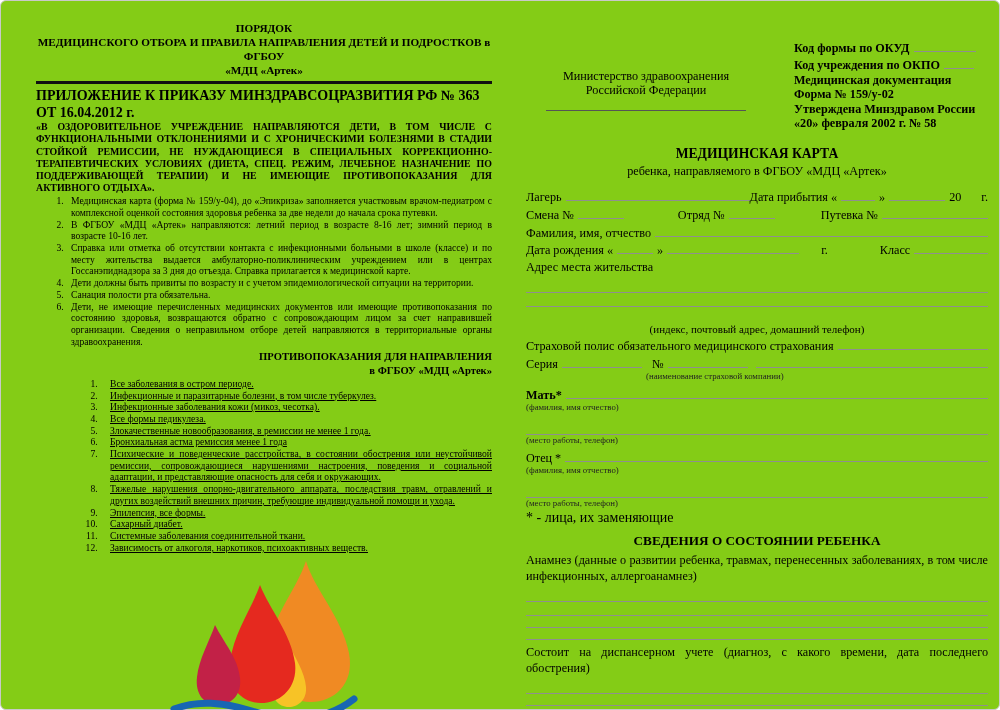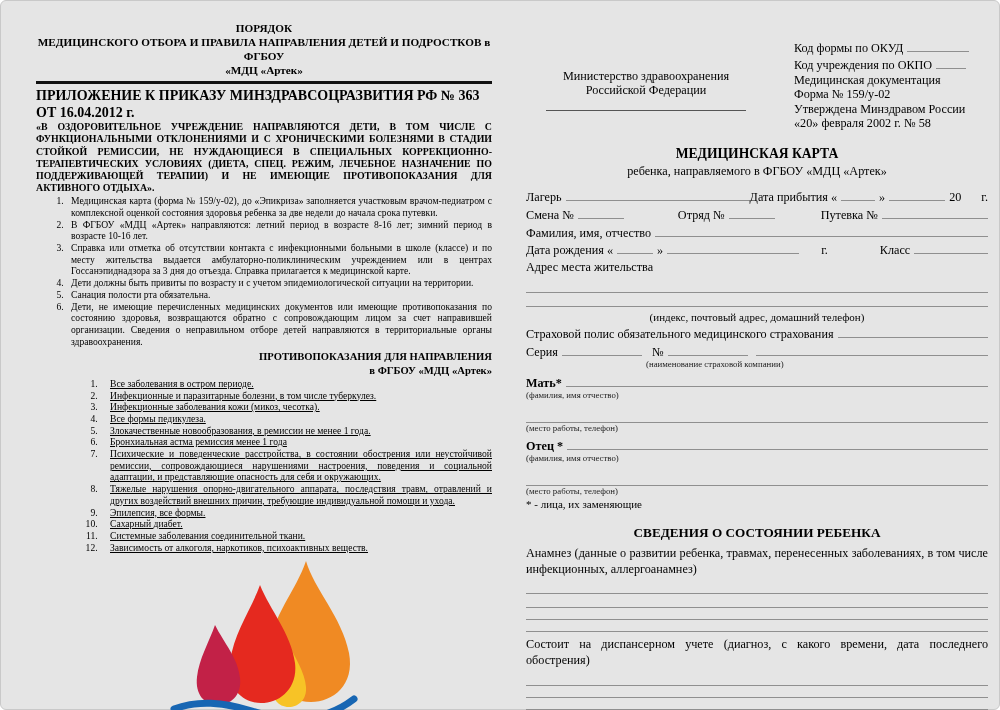--- a/index.html
+++ b/index.html
@@ -5,21 +5,21 @@
   html,body { margin:0; padding:0; }
   body {
     width:1000px; height:710px; position:relative;
     background:#fff; color:#000;
     font-family:"Liberation Serif", serif;
     overflow:hidden;
   }
   .sheet {
     position:absolute; inset:0;
     border:1px solid #c9c9c9; border-radius:6px;
-    background:#e5e5e5; box-sizing:border-box;
+    background:#84cc16; box-sizing:border-box;
   }
 
   
   .page-left {
     position:absolute; left:35px; top:20px; width:456px;
     font-size:9.6px; line-height:1.22;
   }
   .lp-title { text-align:center; font-weight:bold; font-size:11.2px; line-height:1.25; }
   .thick-rule { height:3px; background:#111; margin:4px 0 3px 0; }
   .appendix-head { font-weight:bold; font-size:14px; }
@@ -37,55 +37,55 @@
   }
 
   
   .page-right {
     position:absolute; left:525px; top:36px; width:462px;
     font-size:12.2px; line-height:1.18;
   }
   .rp-header { display:flex; }
   .rp-ministry { width:240px; text-align:center; padding-top:32px; }
   .rp-ministry .uline { border-bottom:1px solid #555; width:200px; margin:11px auto 1px auto; height:1px; }
-  .rp-codes { flex:1; padding-left:28px; }
+  .rp-codes { flex:1; padding-left:28px;font-weight:bold; }
   .rp-codes .docblock { }
   .card-title { text-align:center; font-weight:bold; font-size:13.6px; margin-top:16px; }
   .card-subtitle { text-align:center; font-size:12.2px; margin-top:2px; }
 
   .frm { margin-top:10px; }
   .row { display:flex; align-items:baseline; margin-top:2.5px; white-space:nowrap; }
   .bl { display:inline-block; border-bottom:1px solid #8f8f8f; height:11px; vertical-align:baseline; }
   .grow { flex:1 1 auto; }
   .sp4 { display:inline-block; width:4px; }
   .ln { border-bottom:1px solid #8f8f8f; height:13px; }
-  .hint  { text-align:center; font-size:11px; margin-top:4px; }
+  .hint  { text-align:center; font-size:11px; margin-top:16px; }
   .hint-sm { text-align:left; font-size:8.8px; color:#222; margin-top:0px; }
-  .note-asterisk { font-size:11px; margin-top:2px; }
-
-  .state-head { text-align:center; font-weight:bold; font-size:13.2px; margin-top:14px; }
+  .note-asterisk { font-size:14px; margin-top:2px; }
+
+  .state-head { text-align:center; font-weight:bold; font-size:13.2px; margin-top:6px; }
   .para { text-align:justify; margin-top:5px; line-height:1.3; white-space:normal; }
 </style>
 </head>
 <body>
 
 <div class="sheet">
 
   <div class="page-left">
     <div class="lp-title">
       <div>ПОРЯДОК</div>
       <div>МЕДИЦИНСКОГО ОТБОРА  И ПРАВИЛА НАПРАВЛЕНИЯ ДЕТЕЙ И ПОДРОСТКОВ в ФГБОУ</div>
       <div>«МДЦ «Артек»</div>
     </div>
     <div class="thick-rule"></div>
     <div class="appendix-head">ПРИЛОЖЕНИЕ К ПРИКАЗУ МИНЗДРАВСОЦРАЗВИТИЯ РФ № 363 ОТ  16.04.2012 г.</div>
     <div class="appendix-body">«В ОЗДОРОВИТЕЛЬНОЕ УЧРЕЖДЕНИЕ НАПРАВЛЯЮТСЯ ДЕТИ, В ТОМ ЧИСЛЕ С ФУНКЦИОНАЛЬНЫМИ ОТКЛОНЕНИЯМИ И С ХРОНИЧЕСКИМИ БОЛЕЗНЯМИ В СТАДИИ СТОЙКОЙ РЕМИССИИ, НЕ НУЖДАЮЩИЕСЯ В СПЕЦИАЛЬНЫХ КОРРЕКЦИОННО-ТЕРАПЕВТИЧЕСКИХ УСЛОВИЯХ (ДИЕТА, СПЕЦ. РЕЖИМ, ЛЕЧЕБНОЕ НАЗНАЧЕНИЕ ПО ПОДДЕРЖИВАЮЩЕЙ ТЕРАПИИ) И НЕ ИМЕЮЩИЕ ПРОТИВОПОКАЗАНИЯ ДЛЯ АКТИВНОГО ОТДЫХА».</div>
 
     <ol class="rules">
-        <li>Медицинская карта (форма № 159/у-02), до «Эпикриза» заполняется участковым врачом-педиатром с комплексной оценкой состояния здоровья ребенка за две недели до начала срока путевки.</li>
+        <li>Медицинская карта (форма № 159/у-04), до «Эпикриза» заполняется участковым врачом-педиатром с комплексной оценкой состояния здоровья ребенка за две недели до начала срока путевки.</li>
         <li>В ФГБОУ «МДЦ «Артек» направляются: летний период  в возрасте 8-16 лет; зимний период в возрасте 10-16 лет.</li>
         <li>Справка или отметка об отсутствии контакта с инфекционными больными в школе (классе) и по месту жительства выдается амбулаторно-поликлиническим учреждением или в центрах Госсанэпиднадзора за 3 дня до отъезда. Справка прилагается к медицинской карте.</li>
         <li>Дети должны быть привиты по возрасту и с учетом эпидемиологической ситуации на территории.</li>
         <li>Санация полости рта обязательна.</li>
         <li>Дети, не имеющие перечисленных медицинских документов или имеющие противопоказания по состоянию здоровья, возвращаются обратно с сопровождающим лицом за счет направившей организации. Сведения о неправильном отборе детей направляются в территориальные органы здравоохранения.</li>
       </ol>
 
     <div class="contra-head">
       <div>ПРОТИВОПОКАЗАНИЯ ДЛЯ НАПРАВЛЕНИЯ</div>
       <div>в ФГБОУ «МДЦ «Артек»</div>
@@ -232,21 +232,21 @@
       <div class="row" style="margin-top:5px">
         <span style="font-weight:bold">Мать*</span>
         <span class="sp4"></span>
           <span class="bl grow"></span>
       </div>
       <div class="hint-sm">(фамилия, имя отчество)</div>
       <div class="ln" style="margin-top:8px"></div>
       <div class="hint-sm">(место работы, телефон)</div>
 
       <div class="row" style="margin-top:5px">
-        <span style="font-weight:bold">Отец *</span>
+        <span style="font-weight:normal">Отец *</span>
         <span class="sp4"></span>
           <span class="bl grow"></span>
       </div>
       <div class="hint-sm">(фамилия, имя отчество)</div>
       <div class="ln" style="margin-top:8px"></div>
       <div class="hint-sm">(место работы, телефон)</div>
 
       <div class="note-asterisk">* - лица, их заменяющие</div>
     </div>
 

